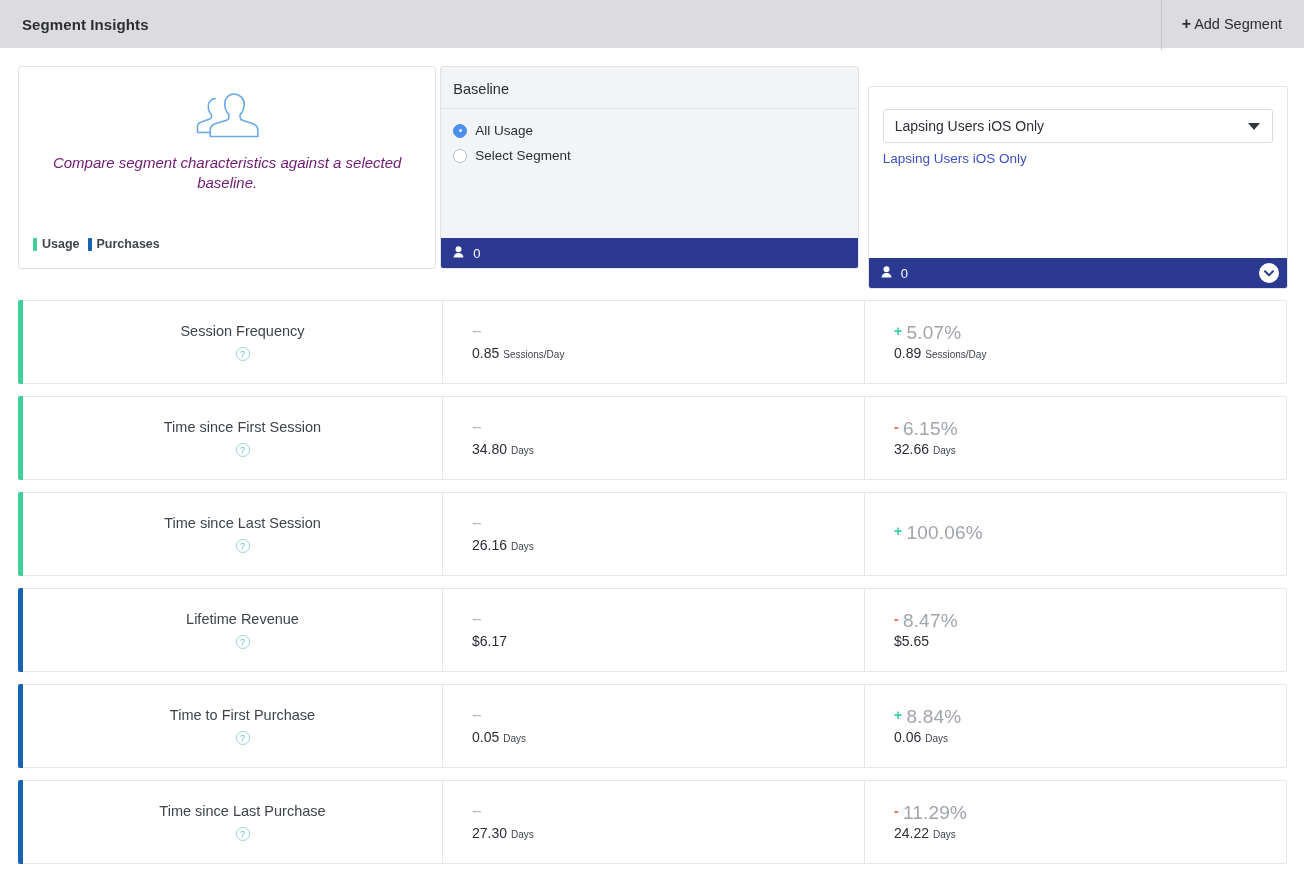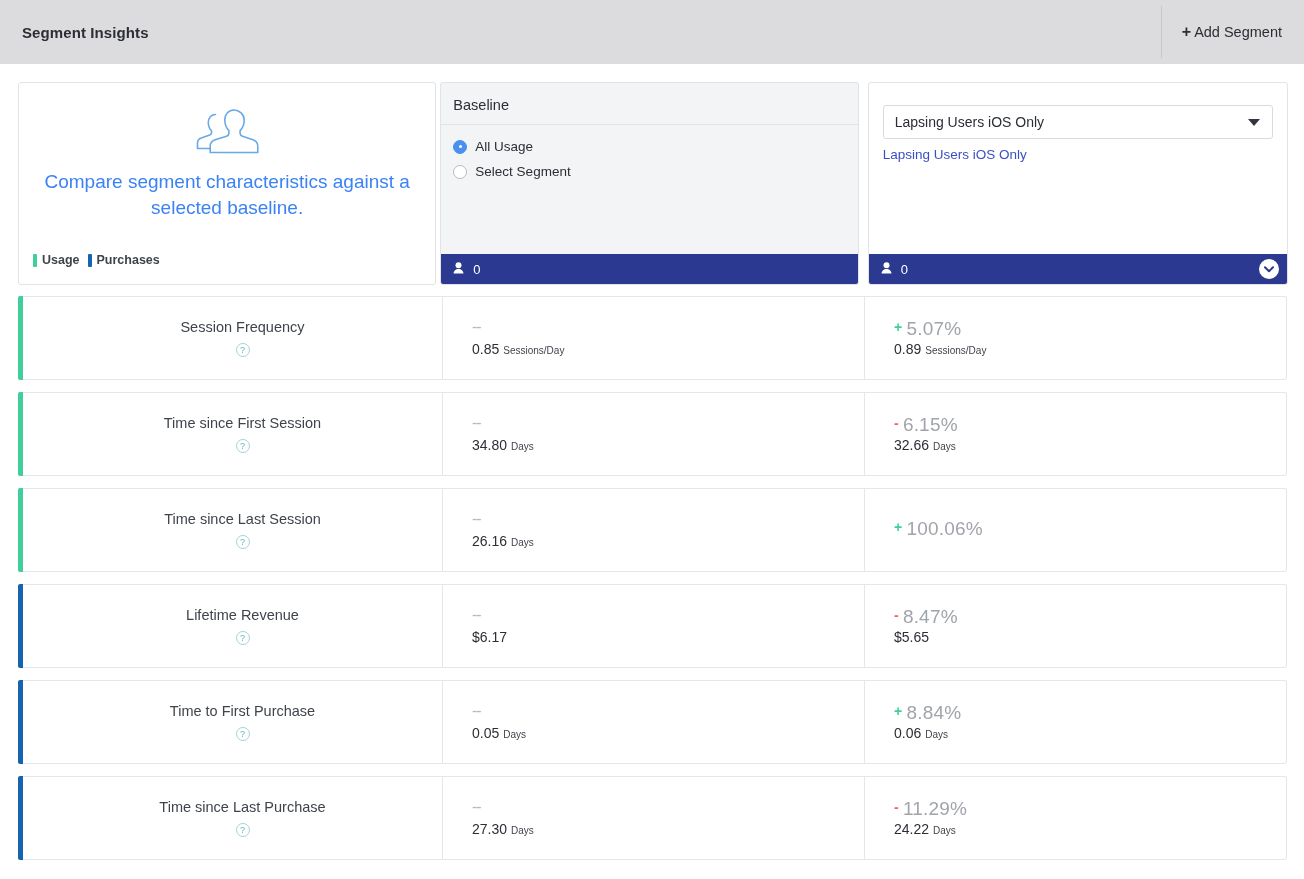--- a/index.html
+++ b/index.html
@@ -6,21 +6,21 @@
   html, body {
     width: 1304px; height: 879px;
     background: #ffffff;
     font-family: "Liberation Sans", sans-serif;
     -webkit-font-smoothing: antialiased;
     overflow: hidden;
   }
 
   
   .topbar {
-    height: 64px;
+    height: 48px;
     background: #dcdcdf;
     display: flex;
     align-items: center;
     justify-content: space-between;
     position: relative;
   }
   .topbar-title {
     font-size: 15px;
     font-weight: bold;
     color: #2b2e34;
@@ -50,34 +50,35 @@
   .card {
     position: relative;
     border: 1px solid #e2e3e6;
     border-radius: 3px;
     overflow: hidden;
     height: 203px;
     background: #ffffff;
   }
   .card-intro { width: 420px; margin-right: 2px; }
   .card-baseline { width: 420px; background: #f3f4f6; margin-right: 7px; }
-  .card-segment { width: 422px; }
+  .card-segment { width: 422px; margin-top: 20px; }
 
   
   .intro-inner {
     padding: 22px 20px 0 20px;
     text-align: center;
     height: 100%;
     position: relative;
   }
   .people-icon { display: block; margin: 0 auto 12px auto; }
   .intro-text {
-    font-size: 19px;
-    color: #3b82f6;
+    font-size: 15px;
+    color: #701a75;
     line-height: 1.35;
+    font-style: italic;
   }
   .legend {
     position: absolute;
     left: 14px;
     bottom: 17px;
     display: flex;
     align-items: center;
     gap: 8px;
     font-size: 12.5px;
     color: #3f444b;

